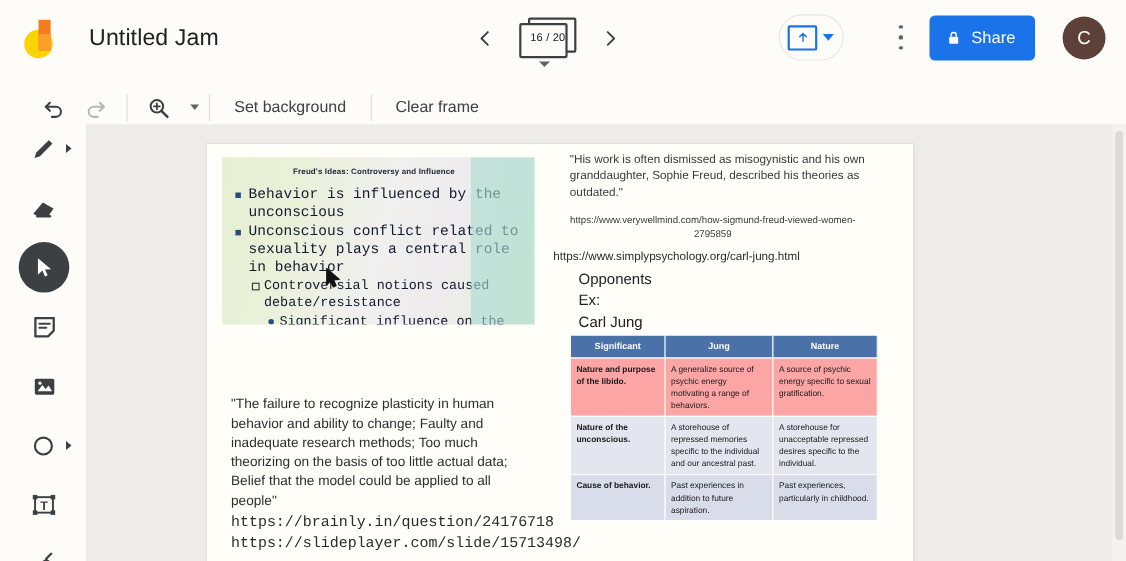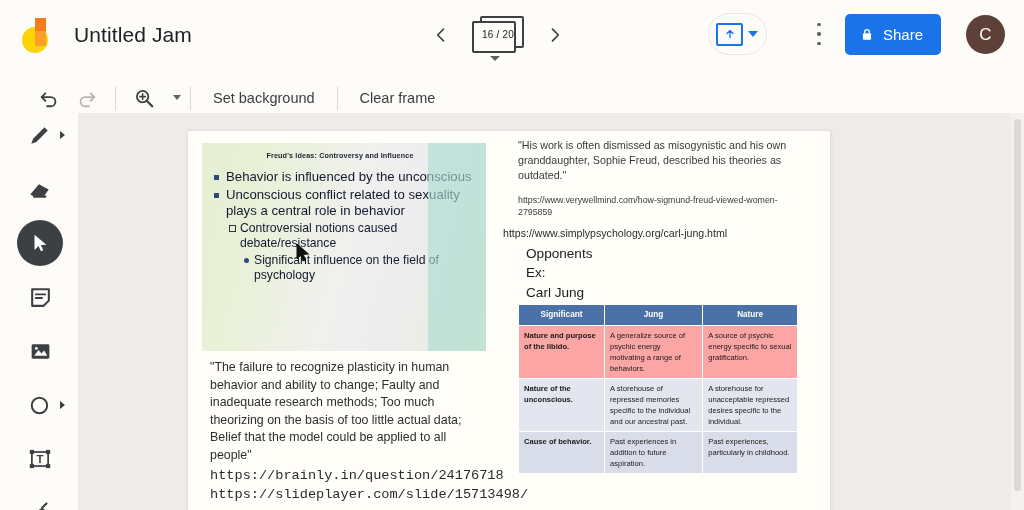--- a/index.html
+++ b/index.html
@@ -24,21 +24,21 @@
   }
   .logo-bar {
     position: absolute; left: 17px; top: 5px; width: 11px; height: 28px;
     background: #f47b20;
   }
   .logo-bar-lite {
     position: absolute; left: 17px; top: 18px; width: 11px; height: 15px;
     background: #f99f2a;
   }
   .doc-title {
-    margin-left: 12px; font-size: 21px; color: #202124; letter-spacing: .1px;
+    margin-left: 19px; font-size: 21px; color: #202124; letter-spacing: .1px;
     white-space: nowrap;
   }
 
   .frame-nav {
     position: absolute; left: 420px; top: 0; height: 69px;
     display: flex; align-items: center; gap: 4px;
   }
   .chev-btn {
     width: 42px; height: 42px; border-radius: 50%;
     display: flex; align-items: center; justify-content: center;
@@ -150,31 +150,31 @@
     position: absolute; left: 78px; top: 113px; width: 946px; height: 397px;
     background: #edece8; overflow: hidden;
   }
   .frame {
     position: absolute; left: 110px; top: 18px; width: 642px; height: 400px;
     background: #fffef9; box-shadow: 0 0 0 1px #e2e0da, 1px 1px 5px rgba(0,0,0,.07);
   }
 
   
   .slide-img {
-    position: absolute; left: 14px; top: 12px; width: 284px; height: 208px;
+    position: absolute; left: 14px; top: 12px; width: 284px; height: 152px;
     background: linear-gradient(105deg, #e5efd3 0%, #e9f1d8 22%, #f0f0ee 50%, #eeecee 70%, #e6eed6 100%);
     overflow: hidden;
   }
   .slide-title {
     position: absolute; left: 0; right: 8px; top: 8px; text-align: center;
     font-size: 7.2px; font-weight: bold; color: #1a2035; letter-spacing: .15px;
     font-family: "Liberation Sans", sans-serif;
   }
   .slide-body { position: absolute; left: 10px; top: 26px; right: 8px; }
-  .s-li { position: relative; color: #12192e; line-height: 1.22; }
+  .s-li { position: relative; color: #12192e; line-height: 1.22; font-family: Liberation Mono, monospace; }
   .s-l1 { font-size: 13.2px; padding-left: 14px; margin-bottom: 2px; }
   .s-l1:before {
     content: ""; position: absolute; left: 2px; top: 6px;
     width: 5px; height: 5px; background: #2b4a7e;
   }
   .s-l2 { font-size: 12.2px; padding-left: 28px; margin-top: 2px; }
   .s-l2:before {
     content: ""; position: absolute; left: 17px; top: 4px;
     width: 5px; height: 5px; border: 1px solid #333;
   }
@@ -428,21 +428,21 @@
           <div class="s-li s-l3">Significant influence on the field of psychology</div>
         </div>
         <div class="slide-teal"></div>
       </div>
 
       <div class="txt-block quote-left">"The failure to recognize plasticity in human behavior and ability to change; Faulty and inadequate research methods; Too much theorizing on the basis of too little actual data; Belief that the model could be applied to all people"</div>
       <div class="txt-block link-left" style="left:22px; top:336px; width:300px;">https://brainly.in/question/24176718
 https://slideplayer.com/slide/15713498/</div>
 
       <div class="txt-block quote-right">"His work is often dismissed as misogynistic and his own granddaughter, Sophie Freud, described his theories as outdated."</div>
-      <div class="txt-block cite-right" style="left:330px; top:64px; width:260px;">https://www.verywellmind.com/how-sigmund-freud-viewed-women-2795859</div>
+      <div class="txt-block cite-right" style="left:330px; top:64px; width:260px;text-align:center;">https://www.verywellmind.com/how-sigmund-freud-viewed-women-2795859</div>
 
       <div class="link-jung">https://www.simplypsychology.org/carl-jung.html</div>
 
       <div class="txt-block opponents">Opponents
 Ex:
 Carl Jung</div>
 
       <table class="cmp-table">
         <thead>
           <tr>

